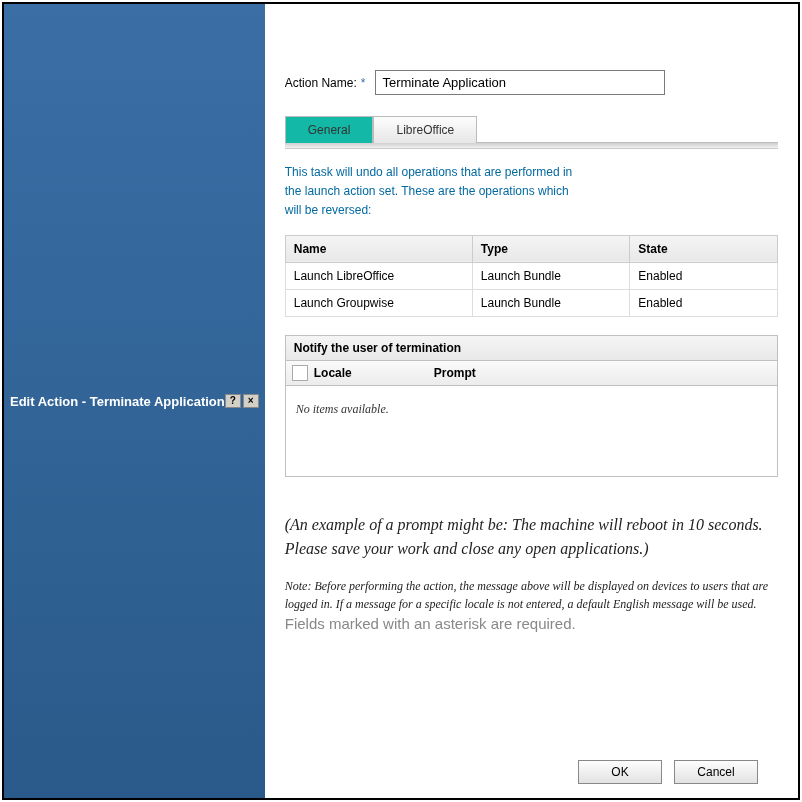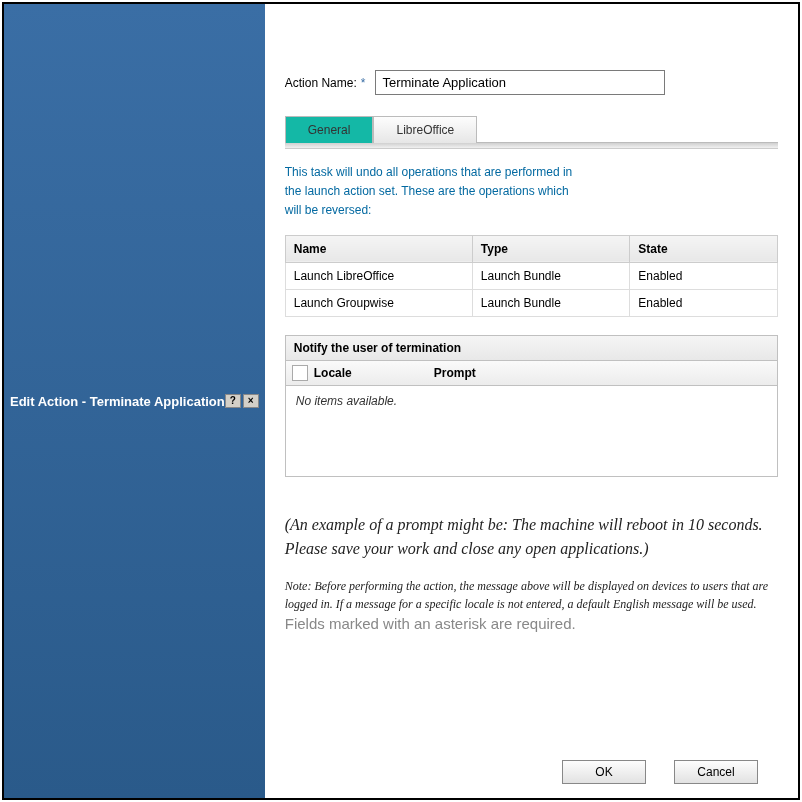--- a/index.html
+++ b/index.html
@@ -159,26 +159,26 @@
     align-items: center;
     padding: 4px 6px;
     font-size: 12px;
   }
   .notify-header .chk {
     width: 16px; height: 16px; border: 1px solid #aaa; background:#fff; margin-right: 6px;
   }
   .notify-header .col-locale { font-weight: bold; width: 120px; }
   .notify-header .col-prompt { font-weight: bold; }
   .notify-body {
-    padding: 8px 10px;
+    padding: 16px 10px;
     font-style: italic;
     font-size: 12px;
     color: #333;
     height: 90px;
-    font-family: Liberation Sans, sans-serif;
+    font-family: Liberation Serif, serif;
   }
   .example {
     font-style: italic;
     font-size: 16px;
     color: #222;
     margin: 30px 0 16px 0;
     line-height: 1.5;
     font-family: Georgia, 'Times New Roman', serif;
   }
   .note {
@@ -190,21 +190,21 @@
   }
   .hint {
     color: #888;
     font-size: 15px;
     margin-top: 2px;
   }
   .footer {
     margin-top: auto;
     display: flex;
     justify-content: flex-end;
-    gap: 28px;
+    gap: 12px;
     padding: 12px 20px 14px 0;
   }
   .btn {
     min-width: 84px;
     padding: 4px 14px;
     font-size: 12px;
     background: linear-gradient(#fdfdfd,#e2e2e2);
     border: 1px solid #888;
     cursor: pointer;
     text-align: center;

